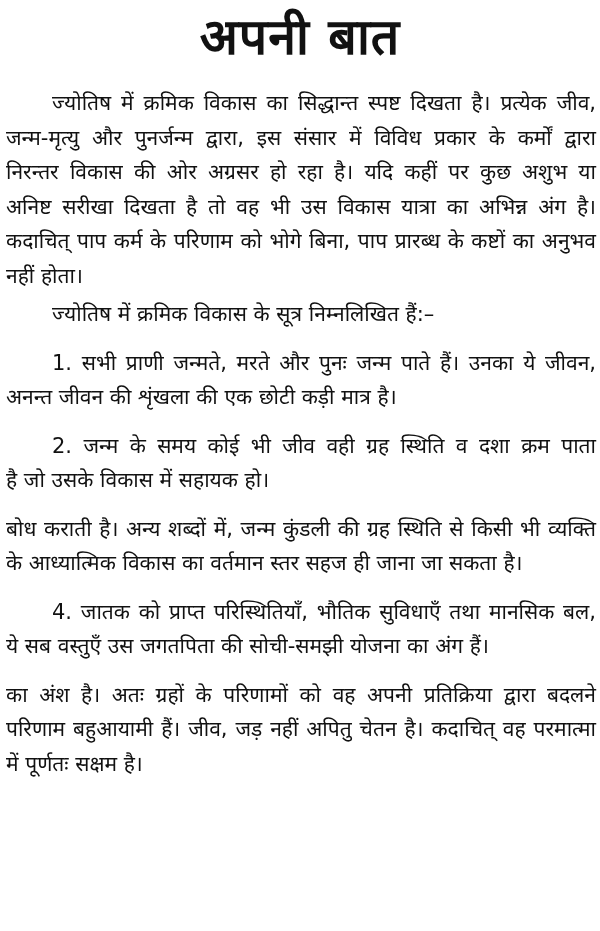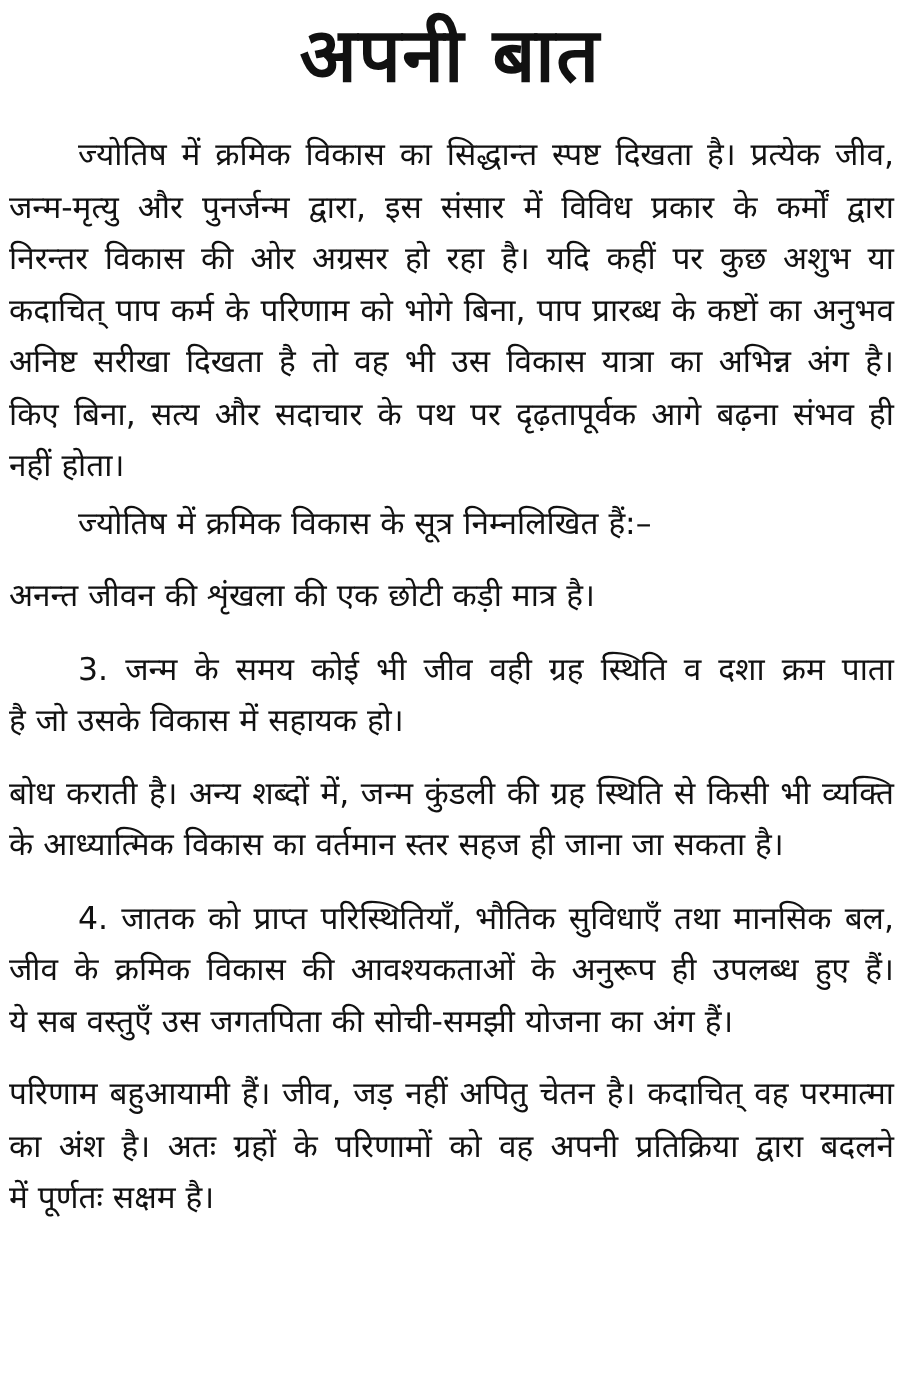--- a/index.html
+++ b/index.html
@@ -68,50 +68,49 @@
 
 <div class="page">
   <div class="title">अपनी बात</div>
 
   <div class="content">
 
     <div class="para p-intro">
       <span class="line first">ज्योतिष में क्रमिक विकास का सिद्धान्त स्पष्ट दिखता है। प्रत्येक जीव,</span>
       <span class="line">जन्म-मृत्यु और पुनर्जन्म द्वारा, इस संसार में विविध प्रकार के कर्मों द्वारा</span>
       <span class="line">निरन्तर विकास की ओर अग्रसर हो रहा है। यदि कहीं पर कुछ अशुभ या</span>
+      <span class="line">अनिष्ट सरीखा दिखता है तो वह भी उस विकास यात्रा का अभिन्न अंग है।</span>
       <span class="line">कदाचित् पाप कर्म के परिणाम को भोगे बिना, पाप प्रारब्ध के कष्टों का अनुभव</span>
-      <span class="line">अनिष्ट सरीखा दिखता है तो वह भी उस विकास यात्रा का अभिन्न अंग है।</span>
-      <span class="line">किए बिना, सत्य और सदाचार के पथ पर दृढ़तापूर्वक आगे बढ़ना संभव ही</span>
       <span class="line last">नहीं होता।</span>
     </div>
 
     <div class="para">
       <span class="line first last">ज्योतिष में क्रमिक विकास के सूत्र निम्नलिखित हैं:–</span>
     </div>
 
     <div class="para">
+      <span class="line first">1. सभी प्राणी जन्मते, मरते और पुनः जन्म पाते हैं। उनका ये जीवन,</span>
       <span class="line last">अनन्त जीवन की शृंखला की एक छोटी कड़ी मात्र है।</span>
     </div>
 
     <div class="para">
-      <span class="line first">3. जन्म के समय कोई भी जीव वही ग्रह स्थिति व दशा क्रम पाता</span>
+      <span class="line first">2. जन्म के समय कोई भी जीव वही ग्रह स्थिति व दशा क्रम पाता</span>
       <span class="line last">है जो उसके विकास में सहायक हो।</span>
     </div>
 
     <div class="para">
       <span class="line">बोध कराती है। अन्य शब्दों में, जन्म कुंडली की ग्रह स्थिति से किसी भी व्यक्ति</span>
       <span class="line last">के आध्यात्मिक विकास का वर्तमान स्तर सहज ही जाना जा सकता है।</span>
     </div>
 
     <div class="para">
       <span class="line first">4. जातक को प्राप्त परिस्थितियाँ, भौतिक सुविधाएँ तथा मानसिक बल,</span>
-      <span class="line">जीव के क्रमिक विकास की आवश्यकताओं के अनुरूप ही उपलब्ध हुए हैं।</span>
       <span class="line last">ये सब वस्तुएँ उस जगतपिता की सोची-समझी योजना का अंग हैं।</span>
     </div>
 
     <div class="para">
+      <span class="line">का अंश है। अतः ग्रहों के परिणामों को वह अपनी प्रतिक्रिया द्वारा बदलने</span>
       <span class="line">परिणाम बहुआयामी हैं। जीव, जड़ नहीं अपितु चेतन है। कदाचित् वह परमात्मा</span>
-      <span class="line">का अंश है। अतः ग्रहों के परिणामों को वह अपनी प्रतिक्रिया द्वारा बदलने</span>
       <span class="line last">में पूर्णतः सक्षम है।</span>
     </div>
 
   </div>
 </div>
 
 </body></html>

